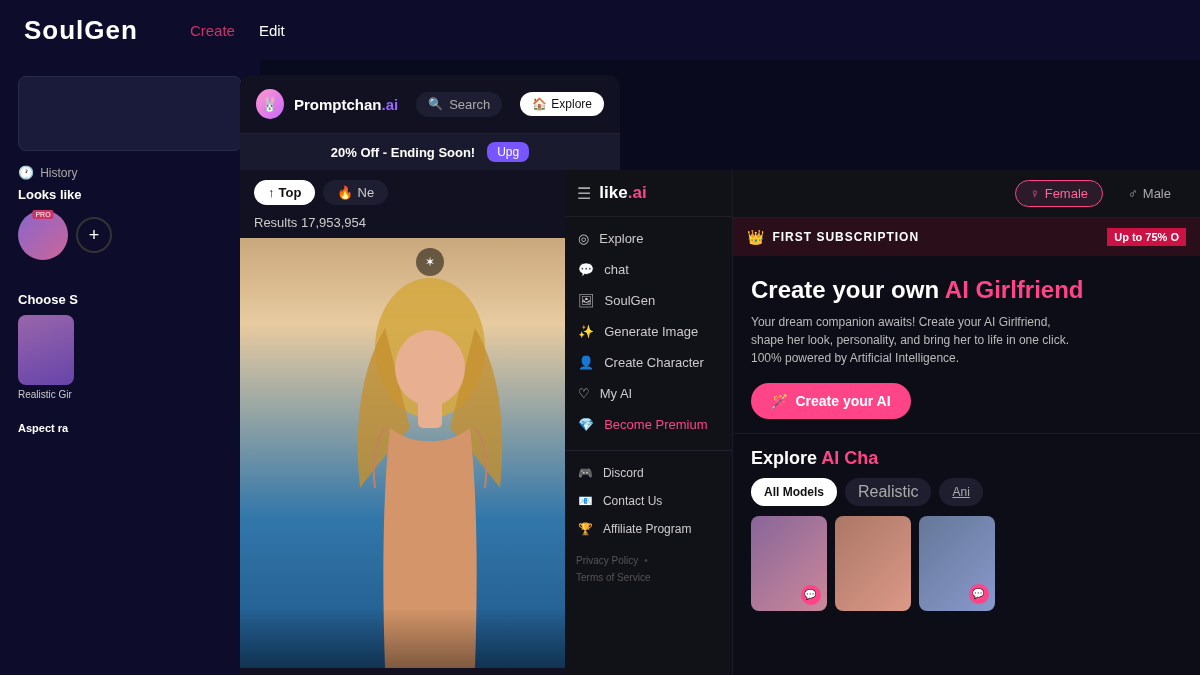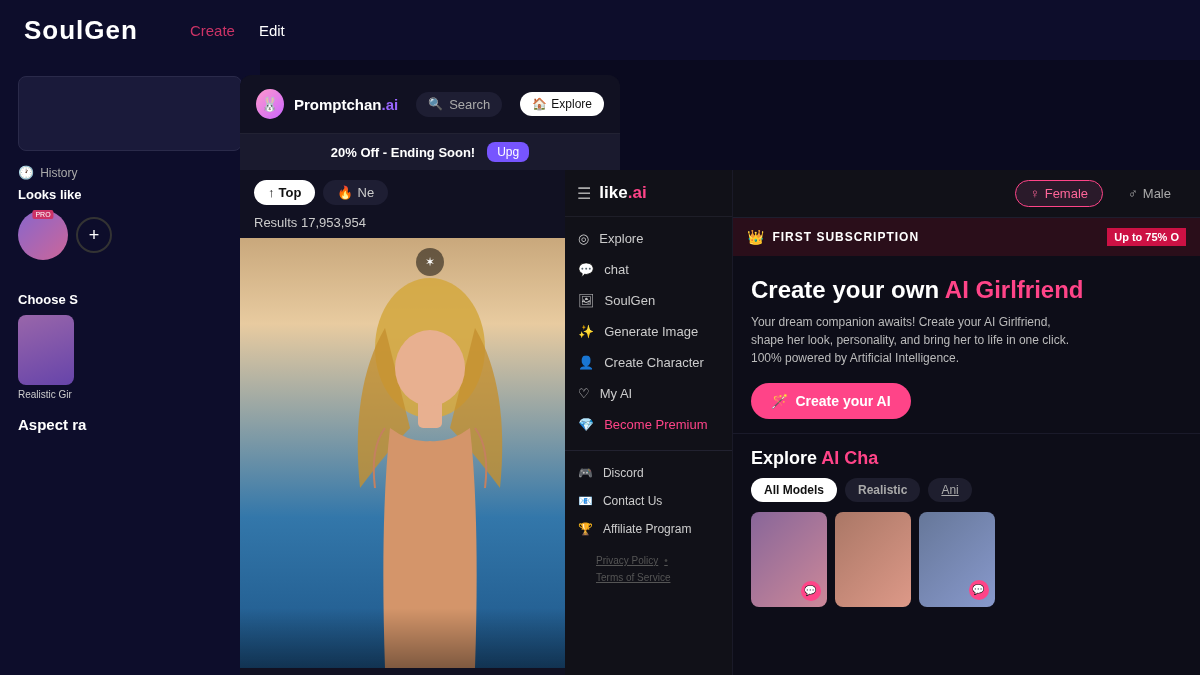--- a/index.html
+++ b/index.html
@@ -80,21 +80,21 @@
       <span style="position:absolute;top:0;left:50%;transform:translateX(-50%);background:#cc3366;color:#fff;font-size:7px;padding:1px 3px;border-radius:2px;">PRO</span>
     </div>
     <button style="width:36px;height:36px;border-radius:50%;border:2px solid #333;background:transparent;color:#fff;font-size:18px;cursor:pointer;">+</button>
   </div>
   <div style="color:#fff;font-size:13px;font-weight:600;margin-top:32px;margin-bottom:8px;">Choose S</div>
   <div style="display:flex;gap:8px;">
     <div style="width:56px;height:70px;border-radius:8px;background:linear-gradient(160deg,#9966aa,#6644aa);position:relative;">
     </div>
   </div>
   <div style="color:#ccc;font-size:10px;margin-top:4px;width:56px;">Realistic Gir</div>
-  <div style="color:#fff;font-size:15px;font-weight:600;margin-top:16px;">Aspect ra</div>
+  <div style="color:#fff;font-size:11px;font-weight:600;margin-top:22px;">Aspect ra</div>
 </div>
 
 <div class="promptchan-window">
 
   <div class="promptchan-header">
     <div style="width:30px;height:30px;border-radius:50%;background:linear-gradient(135deg,#ff99cc,#cc66ff);display:flex;align-items:center;justify-content:center;font-size:14px;">🐰</div>
     <span style="color:#fff;font-size:15px;font-weight:700;text-align:center;">
       <span>Promptchan</span><span style="color:#9966ff;">.ai</span>
     </span>
     <div style="display:flex;align-items:center;background:#1e1e33;border-radius:16px;padding:5px 12px;gap:6px;flex:1;margin:0 8px;">
@@ -197,21 +197,21 @@
     <div style="display:flex;align-items:center;gap:10px;padding:7px 13px;color:#ccc;font-size:12px;cursor:pointer;">
       <span style="font-size:12px;">📧</span>
       <span>Contact Us</span>
     </div>
     <div style="display:flex;align-items:center;gap:10px;padding:7px 13px;color:#ccc;font-size:12px;cursor:pointer;">
       <span style="font-size:12px;">🏆</span>
       <span>Affiliate Program</span>
     </div>
   </div>
 
-  <div style="padding:8px 31px;color:#555;font-size:10px;display:flex;gap:6px;flex-wrap:wrap;text-decoration:underline;">
+  <div style="padding:8px 11px;color:#555;font-size:10px;display:flex;gap:6px;flex-wrap:wrap;">
     <span style="cursor:pointer;">Privacy Policy</span>
     <span style="color:#444;">•</span>
     <span style="cursor:pointer;">Terms of Service</span>
   </div>
 </div>
 
 <div style="position:absolute;top:170px;left:733px;width:467px;height:505px;background:#0d0d18;z-index:4;overflow:hidden;">
 
   <div style="display:flex;align-items:center;padding:10px 14px;background:#111118;border-bottom:1px solid #1e1e2e;gap:10px;justify-content:flex-end;">
     <button style="display:flex;align-items:center;gap:5px;padding:5px 14px;border-radius:20px;border:1px solid #ff4488;background:#2a1a2a;color:#ff6699;font-size:13px;cursor:pointer;">
@@ -242,21 +242,21 @@
       <span>Create your AI</span>
     </button>
   </div>
 
   <div style="padding:14px 18px 10px;border-top:1px solid #1a1a2a;">
     <div style="color:#fff;font-size:18px;font-weight:700;">
       <span>Explore </span><span style="color:#ff4488;">AI Cha</span>
     </div>
     <div style="display:flex;gap:8px;margin-top:9px;">
       <button style="padding:5px 13px;border-radius:14px;border:none;font-size:12px;cursor:pointer;background:#fff;color:#111;font-weight:600;">All Models</button>
-      <button style="padding:5px 13px;border-radius:14px;border:none;font-size:12px;cursor:pointer;background:#1e1e2e;color:#aaa;font-weight:bold;">Realistic</button>
+      <button style="padding:5px 13px;border-radius:14px;border:none;font-size:16px;cursor:pointer;background:#1e1e2e;color:#aaa;">Realistic</button>
       <button style="padding:5px 13px;border-radius:14px;border:none;font-size:12px;cursor:pointer;background:#1e1e2e;color:#aaa;text-decoration:underline;">Ani</button>
     </div>
 
     <div style="display:flex;gap:8px;margin-top:10px;">
       <div style="width:76px;height:95px;border-radius:8px;background:linear-gradient(135deg,#886699,#cc8899);flex-shrink:0;overflow:hidden;position:relative;">
         <div style="position:absolute;bottom:6px;right:6px;background:#ff4488;border-radius:50%;width:20px;height:20px;display:flex;align-items:center;justify-content:center;font-size:10px;">💬</div>
       </div>
       <div style="width:76px;height:95px;border-radius:8px;background:linear-gradient(135deg,#aa7766,#dd9988);flex-shrink:0;overflow:hidden;"></div>
       <div style="width:76px;height:95px;border-radius:8px;background:linear-gradient(135deg,#667799,#8899cc);flex-shrink:0;overflow:hidden;">
         <div style="position:absolute;margin-top:68px;margin-left:50px;background:#ff4488;border-radius:50%;width:20px;height:20px;display:flex;align-items:center;justify-content:center;font-size:10px;">💬</div>

